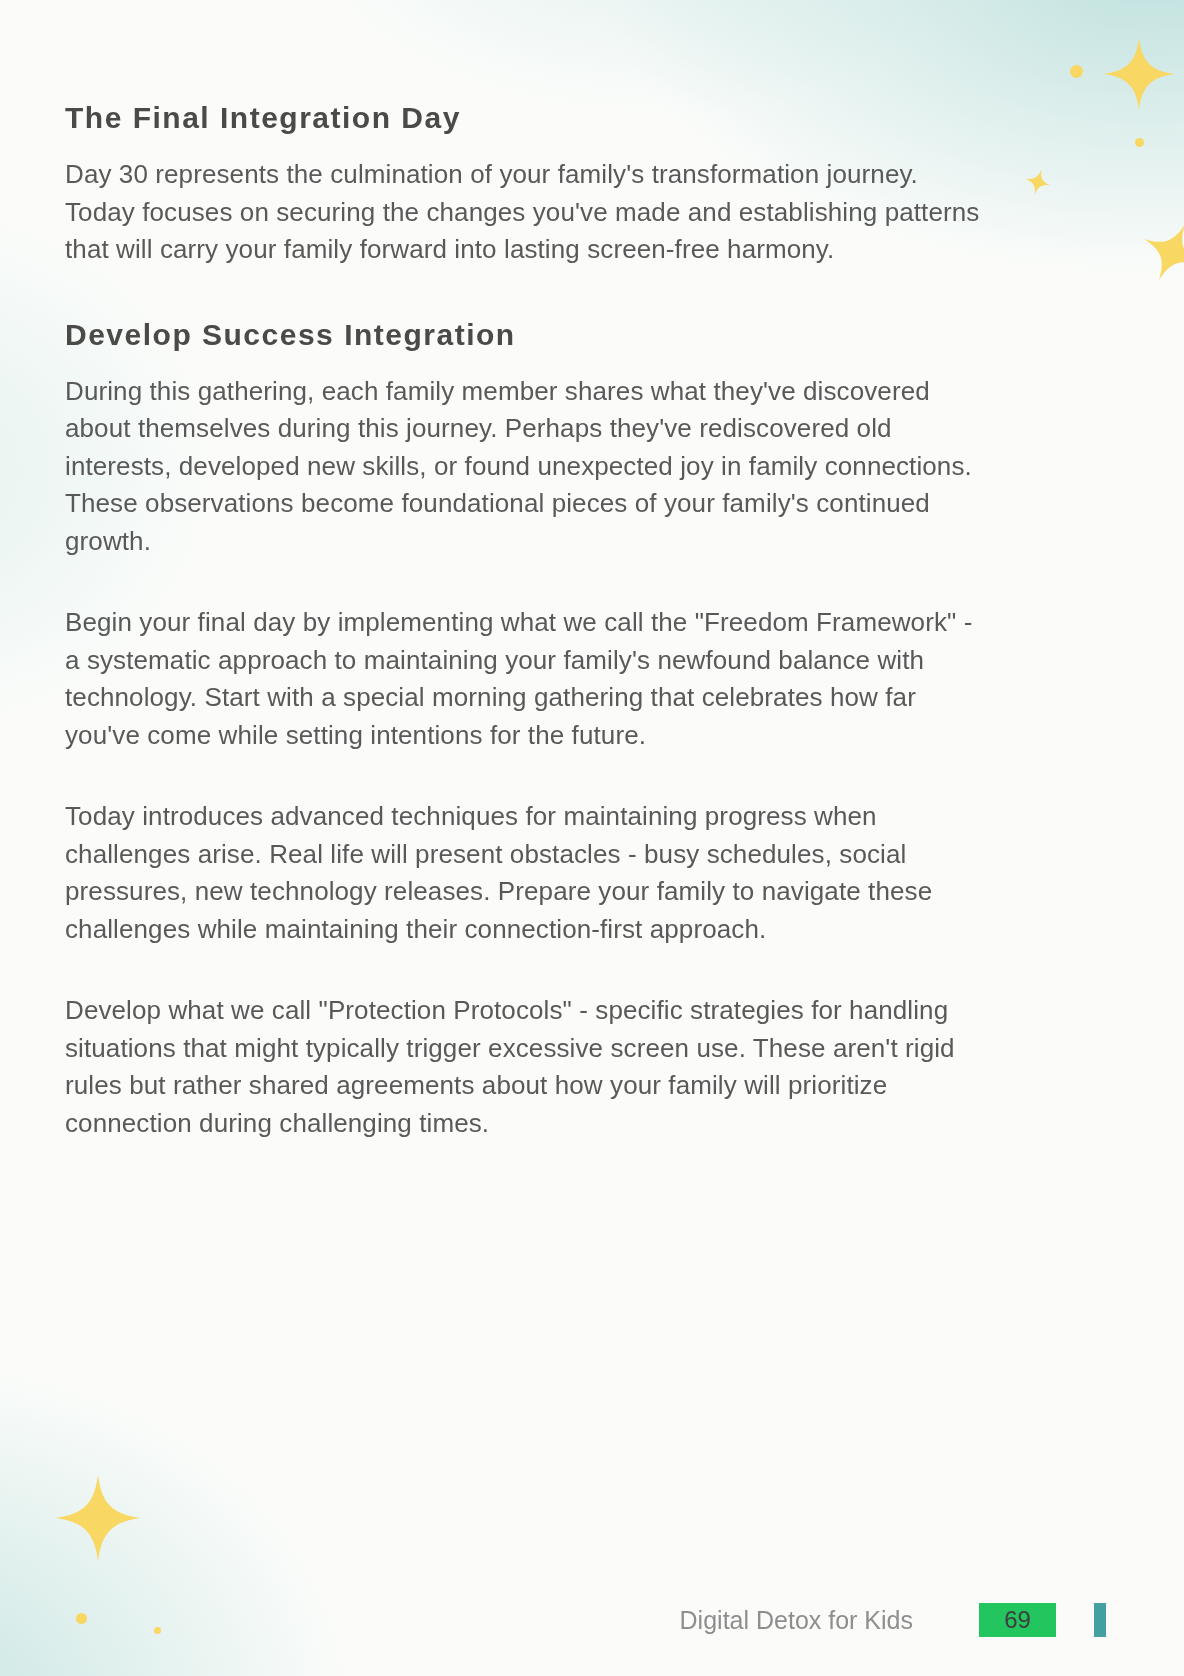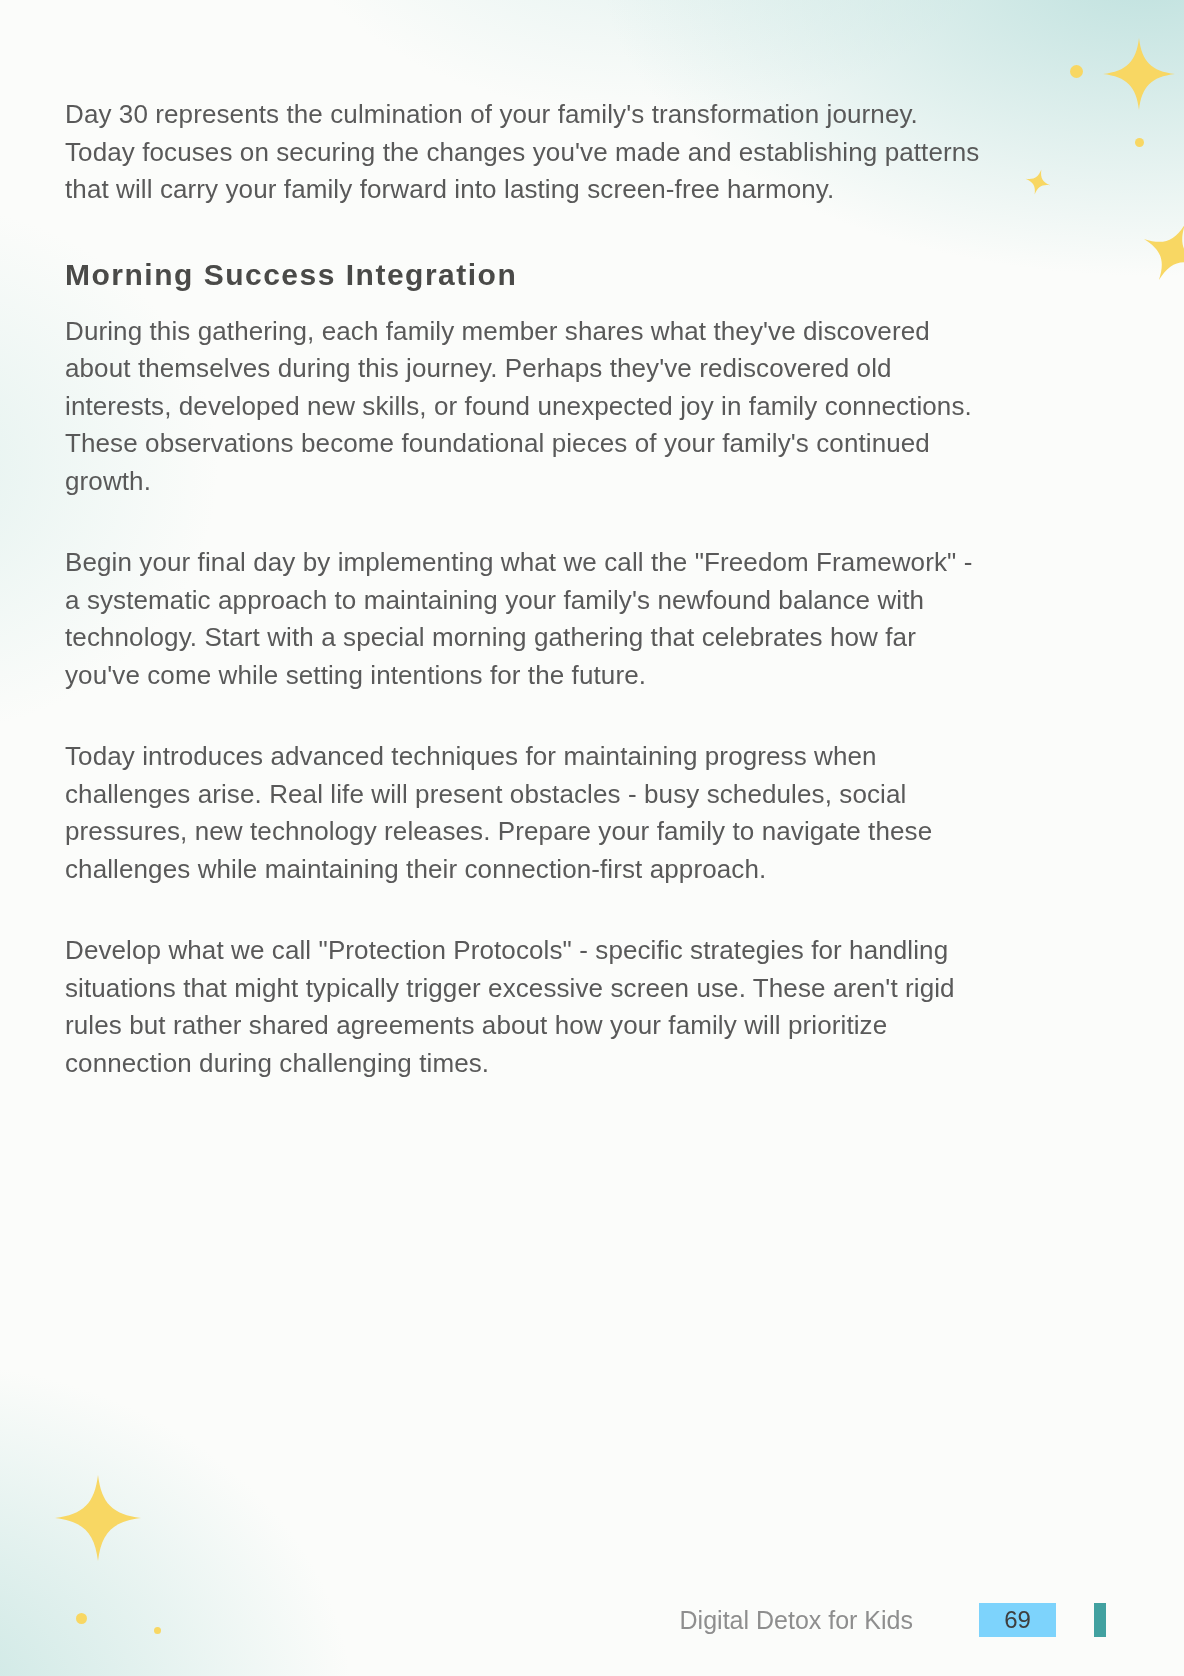--- a/index.html
+++ b/index.html
@@ -56,21 +56,21 @@
     gap: 32px;
   }
   .footer-book-title {
     font-size: 25px;
     color: #8e8e8e;
     margin-right: 34px;
   }
   .page-number-badge {
     width: 77px;
     height: 34px;
-    background: #7dd3fc;
+    background: #22c55e;
     color: #3e3e3e;
     font-size: 24px;
     display: flex;
     align-items: center;
     justify-content: center;
     margin-right: 6px;
   }
   .footer-accent-bar {
     width: 12px;
     height: 34px;
@@ -90,25 +90,26 @@
   .sparkle-edge-right  { left: 1141px; top: 221px;  width: 62px; height: 62px; transform: rotate(25deg); }
   .sparkle-bottom-left { left: 55px;   top: 1470px; width: 86px; height: 96px; }
   .dot-c               { left: 76px;   top: 1613px; width: 11px; height: 11px; }
   .dot-d               { left: 154px;  top: 1627px; width: 7px;  height: 7px;  }
 </style>
 </head>
 <body>
 
 <div class="content">
 
+  <h2 class="section-heading">The Final Integration Day</h2>
   <p class="body-paragraph">Day 30 represents the culmination of your family's transformation journey.
 Today focuses on securing the changes you've made and establishing patterns
 that will carry your family forward into lasting screen-free harmony.</p>
 
-  <h2 class="section-heading">Morning Success Integration</h2>
+  <h2 class="section-heading">Develop Success Integration</h2>
   <p class="body-paragraph">During this gathering, each family member shares what they've discovered
 about themselves during this journey. Perhaps they've rediscovered old
 interests, developed new skills, or found unexpected joy in family connections.
 These observations become foundational pieces of your family's continued
 growth.</p>
   <p class="body-paragraph">Begin your final day by implementing what we call the "Freedom Framework" -
 a systematic approach to maintaining your family's newfound balance with
 technology. Start with a special morning gathering that celebrates how far
 you've come while setting intentions for the future.</p>
 

